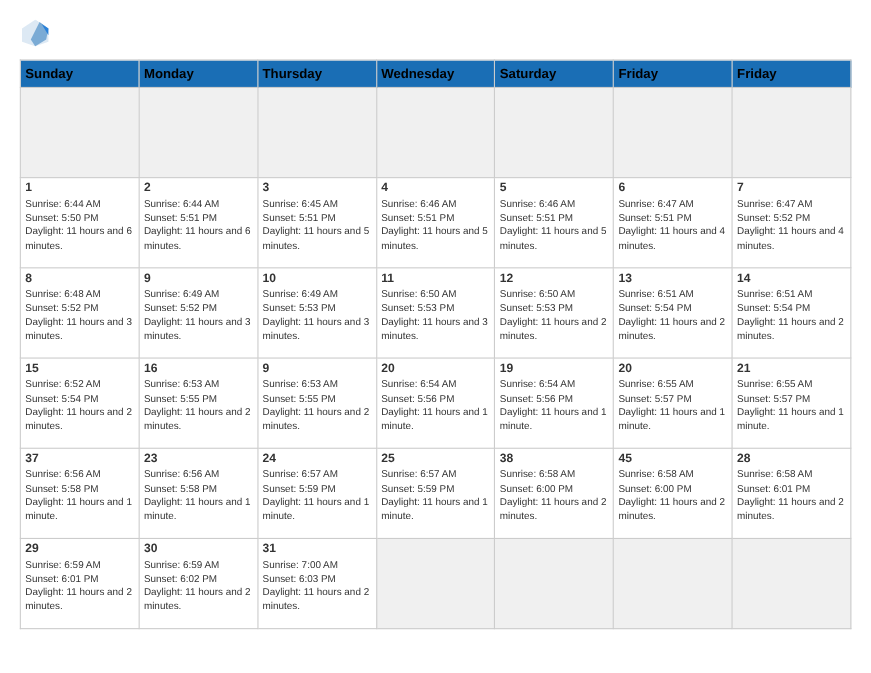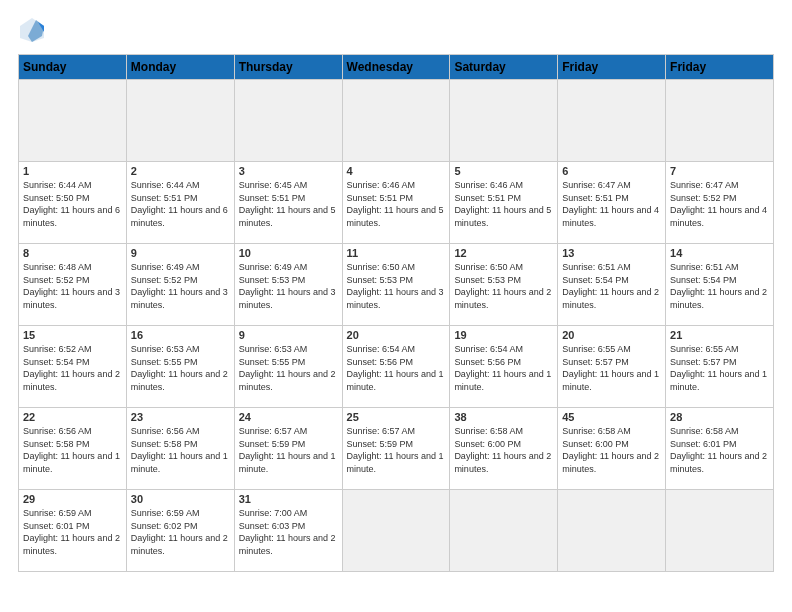--- a/index.html
+++ b/index.html
@@ -308,21 +308,21 @@
             <div class="day-num">21</div>
         <div class="day-info">
           Sunrise: 6:55 AM<br>
           Sunset: 5:57 PM<br>
           Daylight: 11 hours and 1 minute.
         </div>
           </td>
         </tr>
         <tr>
           <td>
-            <div class="day-num">22</div>
+            <div class="day-num">37</div>
         <div class="day-info">
           Sunrise: 6:56 AM<br>
           Sunset: 5:58 PM<br>
           Daylight: 11 hours and 1 minute.
         </div>
           </td>
           <td>
             <div class="day-num">23</div>
         <div class="day-info">
           Sunrise: 6:56 AM<br>

